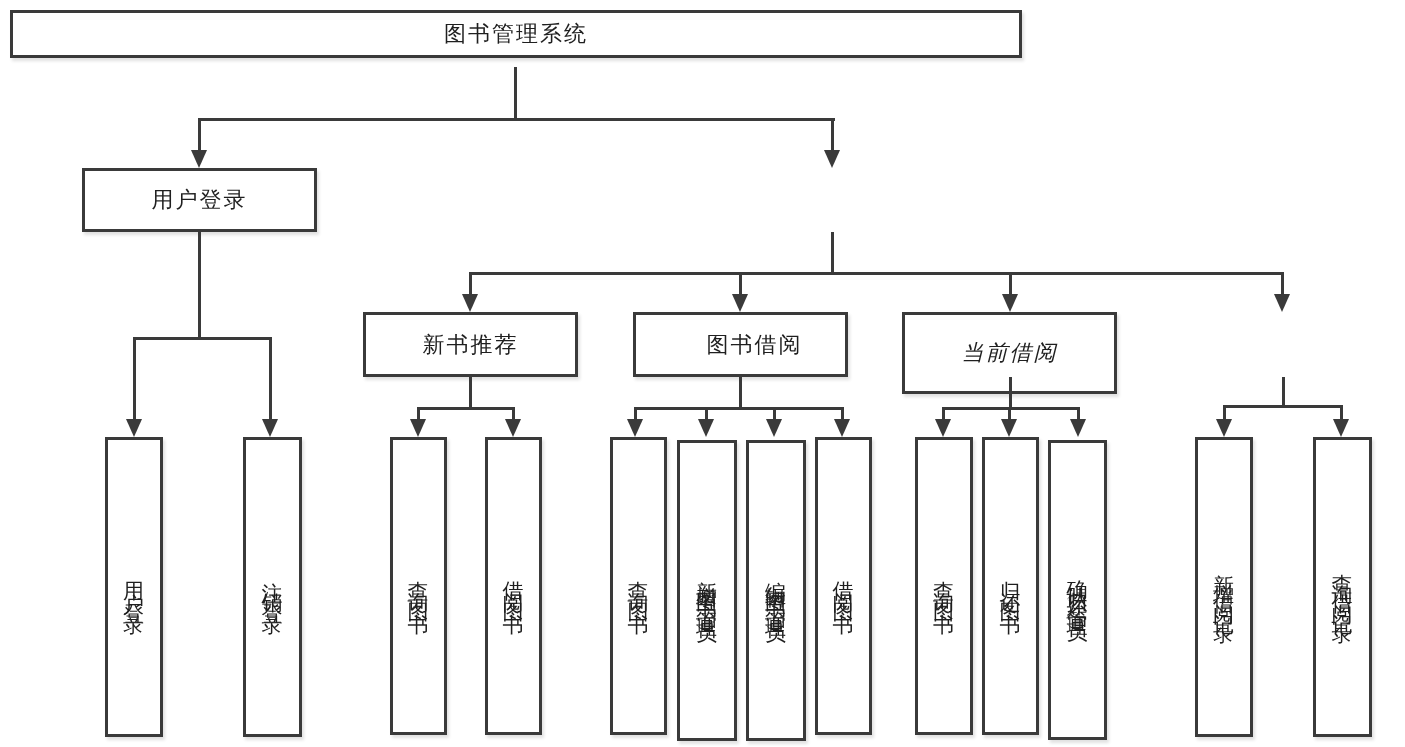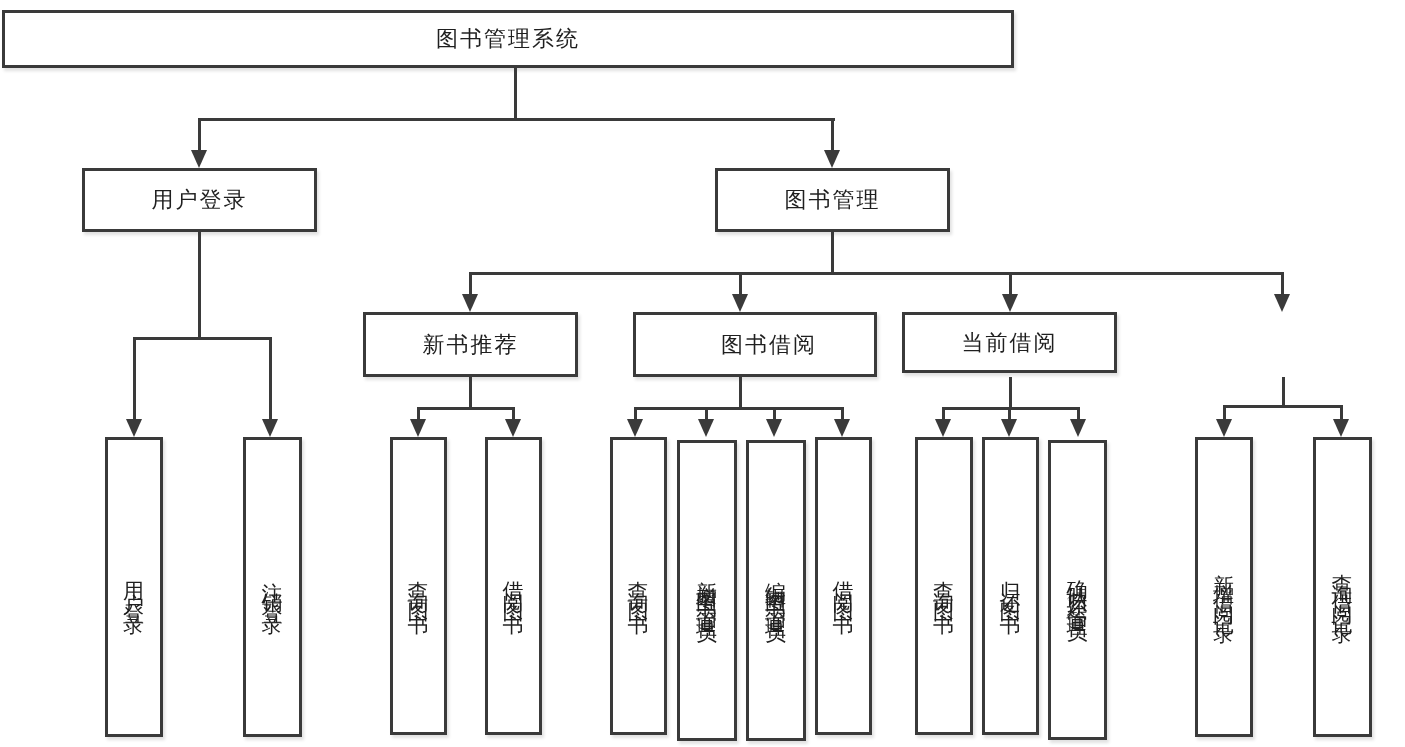--- a/index.html
+++ b/index.html
@@ -50,36 +50,33 @@
     color:var(--watermark);
     white-space:nowrap;
     z-index:5;
   }
 </style>
 </head>
 <body>
 
 <div id="canvas">
 
-  <div class="box box-h" style="left:2px;top:10px;width:1012px;height:58px;">
+  <div class="box box-h" style="left:10px;top:10px;width:1012px;height:48px;">
     <span>图书管理系统</span>
   </div>
 
   <div class="vline" style="left:514px;top:67px;height:51px;"></div>
   <div class="hline" style="left:198px;top:118px;width:637px;"></div>
   <div class="vline" style="left:198px;top:118px;height:33px;"></div>
   <div class="arr" style="left:191px;top:150px;"></div>
   <div class="vline" style="left:831px;top:118px;height:33px;"></div>
   <div class="arr" style="left:824px;top:150px;"></div>
 
   <div class="box box-h" style="left:82px;top:168px;width:235px;height:64px;">
     <span>用户登录</span>
-  </div>
-  <div class="box box-h" style="left:715px;top:168px;width:235px;height:64px;">
-    <span>图书管理</span>
   </div>
 
   <div class="vline" style="left:198px;top:232px;height:105px;"></div>
   <div class="hline" style="left:133px;top:337px;width:139px;"></div>
   <div class="vline" style="left:133px;top:337px;height:82px;"></div>
   <div class="arr" style="left:126px;top:419px;"></div>
   <div class="vline" style="left:269px;top:337px;height:82px;"></div>
   <div class="arr" style="left:262px;top:419px;"></div>
 
   <div class="vline" style="left:831px;top:232px;height:40px;"></div>
@@ -89,24 +86,24 @@
   <div class="vline" style="left:739px;top:272px;height:22px;"></div>
   <div class="arr" style="left:732px;top:294px;"></div>
   <div class="vline" style="left:1009px;top:272px;height:22px;"></div>
   <div class="arr" style="left:1002px;top:294px;"></div>
   <div class="vline" style="left:1281px;top:272px;height:22px;"></div>
   <div class="arr" style="left:1274px;top:294px;"></div>
 
   <div class="box box-h" style="left:363px;top:312px;width:215px;height:65px;">
     <span>新书推荐</span>
   </div>
-  <div class="box box-h" style="left:633px;top:312px;width:244px;height:65px;padding-left:28px;">
+  <div class="box box-h" style="left:633px;top:312px;width:215px;height:65px;padding-left:28px;">
     <span>图书借阅</span>
   </div>
-  <div class="box box-h" style="left:902px;top:312px;width:215px;height:61px;">
+  <div class="box box-h" style="left:902px;top:312px;width:215px;height:82px;font-style:italic;">
     <span>当前借阅</span>
   </div>
 
   <div class="vline" style="left:469px;top:377px;height:30px;"></div>
   <div class="hline" style="left:417px;top:407px;width:97px;"></div>
   <div class="vline" style="left:417px;top:407px;height:12px;"></div>
   <div class="arr" style="left:410px;top:419px;"></div>
   <div class="vline" style="left:512px;top:407px;height:12px;"></div>
   <div class="arr" style="left:505px;top:419px;"></div>
 

